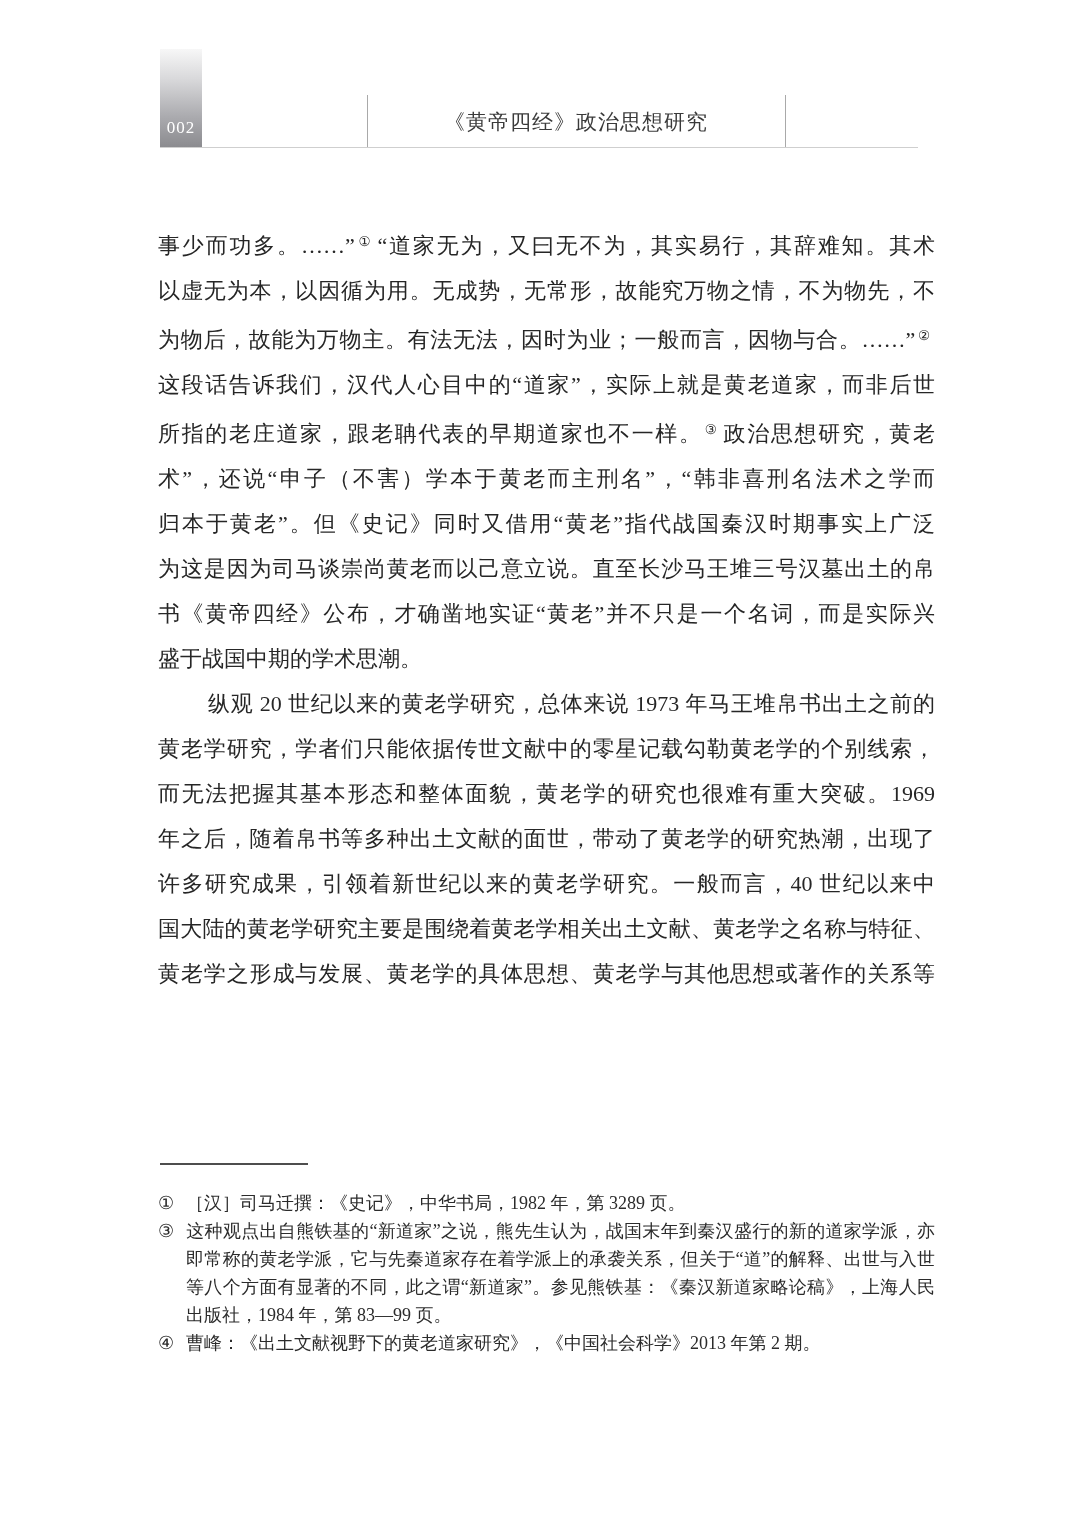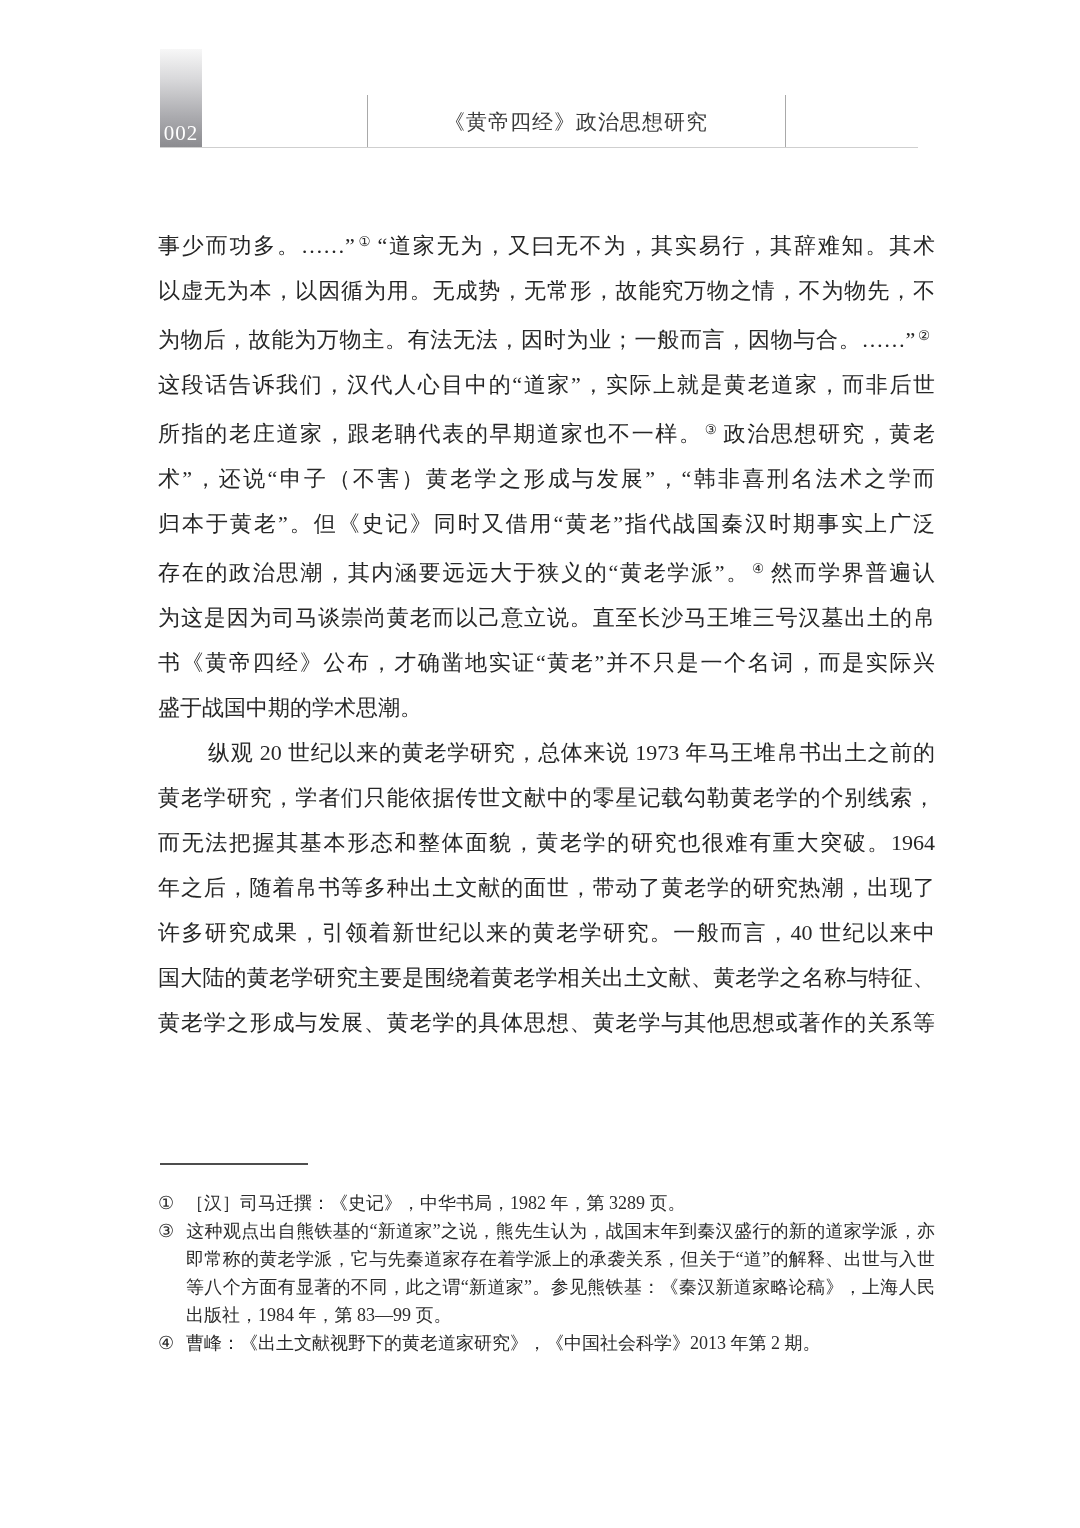--- a/index.html
+++ b/index.html
@@ -8,21 +8,21 @@
     font-family:"Liberation Serif","DejaVu Serif",serif; overflow:hidden;
     color:#262626;
   }
 
   
   .folio-bar {
     position:absolute; left:160px; top:49px; width:42px; height:99px;
     background:linear-gradient(180deg,#f7f7f7 0%,#d9d9db 30%,#ababaf 68%,#8a8a8e 100%);
     display:flex; align-items:flex-end; justify-content:center;
   }
-  .folio { color:#ffffff; font-size:21px; line-height:1; padding-bottom:4px; letter-spacing:1px; }
+  .folio { color:#ffffff; font-size:17px; line-height:1; padding-bottom:12px; letter-spacing:1px; }
   .header-rule { position:absolute; left:160px; top:147px; width:758px; height:1px; background:#cfcfcf; }
   .tick { position:absolute; top:95px; width:1px; height:52px; background:#a9a9a9; }
   .tick-left { left:367px; }
   .tick-right { left:785px; }
   .running-title {
     position:absolute; left:367px; width:418px; top:108px;
     text-align:center; font-size:21px; color:#3a3a3a; letter-spacing:1px;
     white-space:nowrap;
   }
 
@@ -59,29 +59,28 @@
     <span class="tick tick-right"></span>
     <div class="running-title">《黄帝四经》政治思想研究</div>
   </header>
 
   <main class="body-text" id="bodyText">
       <div class="line"><span>事少而功多。……”</span><span class="sup">①</span><span>“道家无为，又曰无不为，其实易行，其辞难知。其术</span></div>
       <div class="line"><span>以虚无为本，以因循为用。无成势，无常形，故能究万物之情，不为物先，不</span></div>
       <div class="line"><span>为物后，故能为万物主。有法无法，因时为业；一般而言，因物与合。……”</span><span class="sup">②</span></div>
       <div class="line"><span>这段话告诉我们，汉代人心目中的“道家”，实际上就是黄老道家，而非后世</span></div>
       <div class="line"><span>所指的老庄道家，跟老聃代表的早期道家也不一样。</span><span class="sup">③</span><span>政治思想研究，黄老</span></div>
-      <div class="line"><span>术”，还说“申子（不害）黄老学之形成与发展”，“韩非喜刑名法术之学而</span></div>
+      <div class="line"><span>术”，还说“申子（不害）学本于黄老而主刑名”，“韩非喜刑名法术之学而</span></div>
       <div class="line"><span>归本于黄老”。但《史记》同时又借用“黄老”指代战国秦汉时期事实上广泛</span></div>
-      <div class="line"><span>存在的政治思潮，其内涵要远远大于狭义的“黄老学派”。</span><span class="sup">④</span><span>然而学界普遍认</span></div>
       <div class="line"><span>为这是因为司马谈崇尚黄老而以己意立说。直至长沙马王堆三号汉墓出土的帛</span></div>
       <div class="line"><span>书《黄帝四经》公布，才确凿地实证“黄老”并不只是一个名词，而是实际兴</span></div>
       <div class="line short"><span>盛于战国中期的学术思潮。</span></div>
       <div class="line indent"><span>纵观 20 世纪以来的黄老学研究，总体来说 1973 年马王堆帛书出土之前的</span></div>
       <div class="line"><span>黄老学研究，学者们只能依据传世文献中的零星记载勾勒黄老学的个别线索，</span></div>
-      <div class="line"><span>而无法把握其基本形态和整体面貌，黄老学的研究也很难有重大突破。1964</span></div>
+      <div class="line"><span>而无法把握其基本形态和整体面貌，黄老学的研究也很难有重大突破。1969</span></div>
       <div class="line"><span>年之后，随着帛书等多种出土文献的面世，带动了黄老学的研究热潮，出现了</span></div>
       <div class="line"><span>许多研究成果，引领着新世纪以来的黄老学研究。一般而言，40 世纪以来中</span></div>
       <div class="line"><span>国大陆的黄老学研究主要是围绕着黄老学相关出土文献、黄老学之名称与特征、</span></div>
       <div class="line"><span>黄老学之形成与发展、黄老学的具体思想、黄老学与其他思想或著作的关系等</span></div>
     </main>
 
   <div class="fn-rule"></div>
 
   <section class="footnotes" id="footnotes">
       <div class="footnote"><span class="fn-marker">①</span><span>［汉］司马迁撰：《史记》，中华书局，1982 年，第 3289 页。</span></div>

